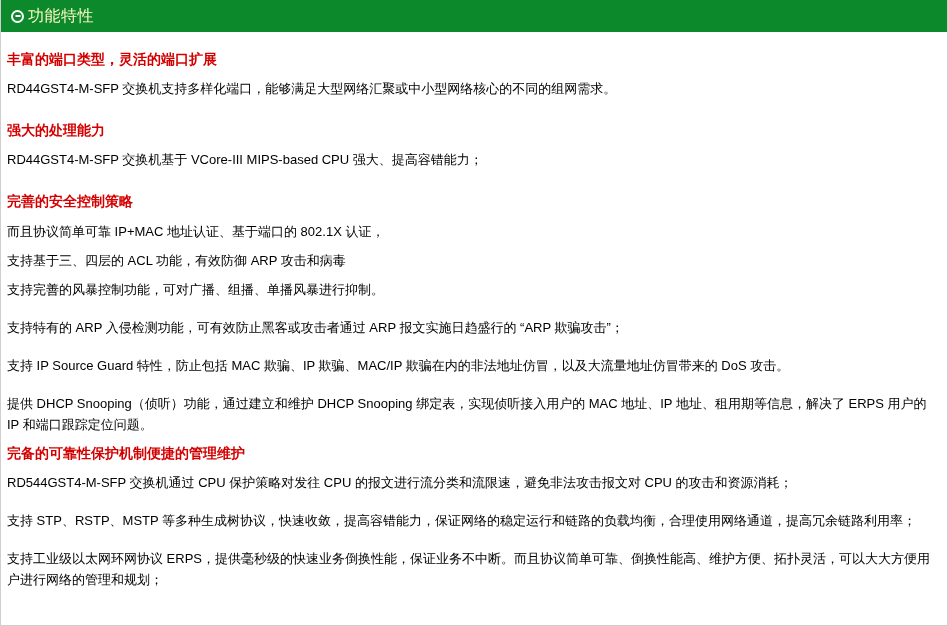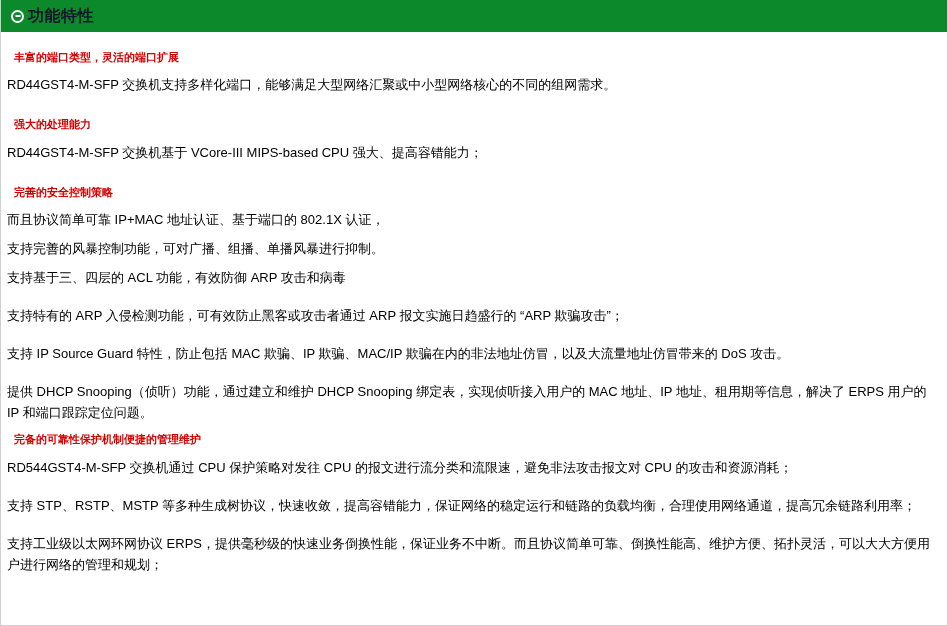--- a/index.html
+++ b/index.html
@@ -46,35 +46,35 @@
     content: "";
     position: absolute;
     left: 50%;
     top: 50%;
     width: 5px;
     height: 2px;
     background: #ffffff;
     transform: translate(-50%, -50%);
   }
   .header-title {
-    color: #0f172a;
+    color: #fef9c3;
     font-size: 16px;
-    font-weight: bold;
+    font-weight: normal;
     letter-spacing: 0.5px;
     line-height: 1;
     text-align: center;
   }
   .content {
     padding: 18px 8px 0 6px;
   }
   .sec-title {
     color: #d40000;
     font-weight: bold;
-    font-size: 11px;
-    margin: 0 0 10px 7px;
+    font-size: 14px;
+    margin: 0 0 10px 0;
     line-height: 1.3;
   }
   .sec-title.gap {
     margin-top: 22px;
   }
   .para {
     font-size: 13px;
     line-height: 1.62;
     margin: 8px 0 7px 0;
     color: #000000;
@@ -105,22 +105,22 @@
     </div>
 
     <div>
       <p class="sec-title gap">强大的处理能力</p>
       <p class="para block">RD44GST4-M-SFP 交换机基于 VCore-III MIPS-based CPU 强大、提高容错能力；</p>
     </div>
 
     <div>
       <p class="sec-title gap">完善的安全控制策略</p>
       <p class="para tight">而且协议简单可靠 IP+MAC 地址认证、基于端口的 802.1X 认证，</p>
+      <p class="para tight">支持基于三、四层的 ACL 功能，有效防御 ARP 攻击和病毒</p>
       <p class="para tight">支持完善的风暴控制功能，可对广播、组播、单播风暴进行抑制。</p>
-      <p class="para tight">支持基于三、四层的 ACL 功能，有效防御 ARP 攻击和病毒</p>
       <div class="spacer-sm"></div>
       <p class="para tight">支持特有的 ARP 入侵检测功能，可有效防止黑客或攻击者通过 ARP 报文实施日趋盛行的 “ARP 欺骗攻击”；</p>
       <div class="spacer-sm"></div>
       <p class="para tight">支持 IP Source Guard 特性，防止包括 MAC 欺骗、IP 欺骗、MAC/IP 欺骗在内的非法地址仿冒，以及大流量地址仿冒带来的 DoS 攻击。</p>
       <div class="spacer-sm"></div>
       <p class="para block">提供 DHCP Snooping（侦听）功能，通过建立和维护 DHCP Snooping 绑定表，实现侦听接入用户的 MAC 地址、IP 地址、租用期等信息，解决了 ERPS 用户的 IP 和端口跟踪定位问题。</p>
     </div>
 
     <div>
       <p class="sec-title">完备的可靠性保护机制便捷的管理维护</p>

